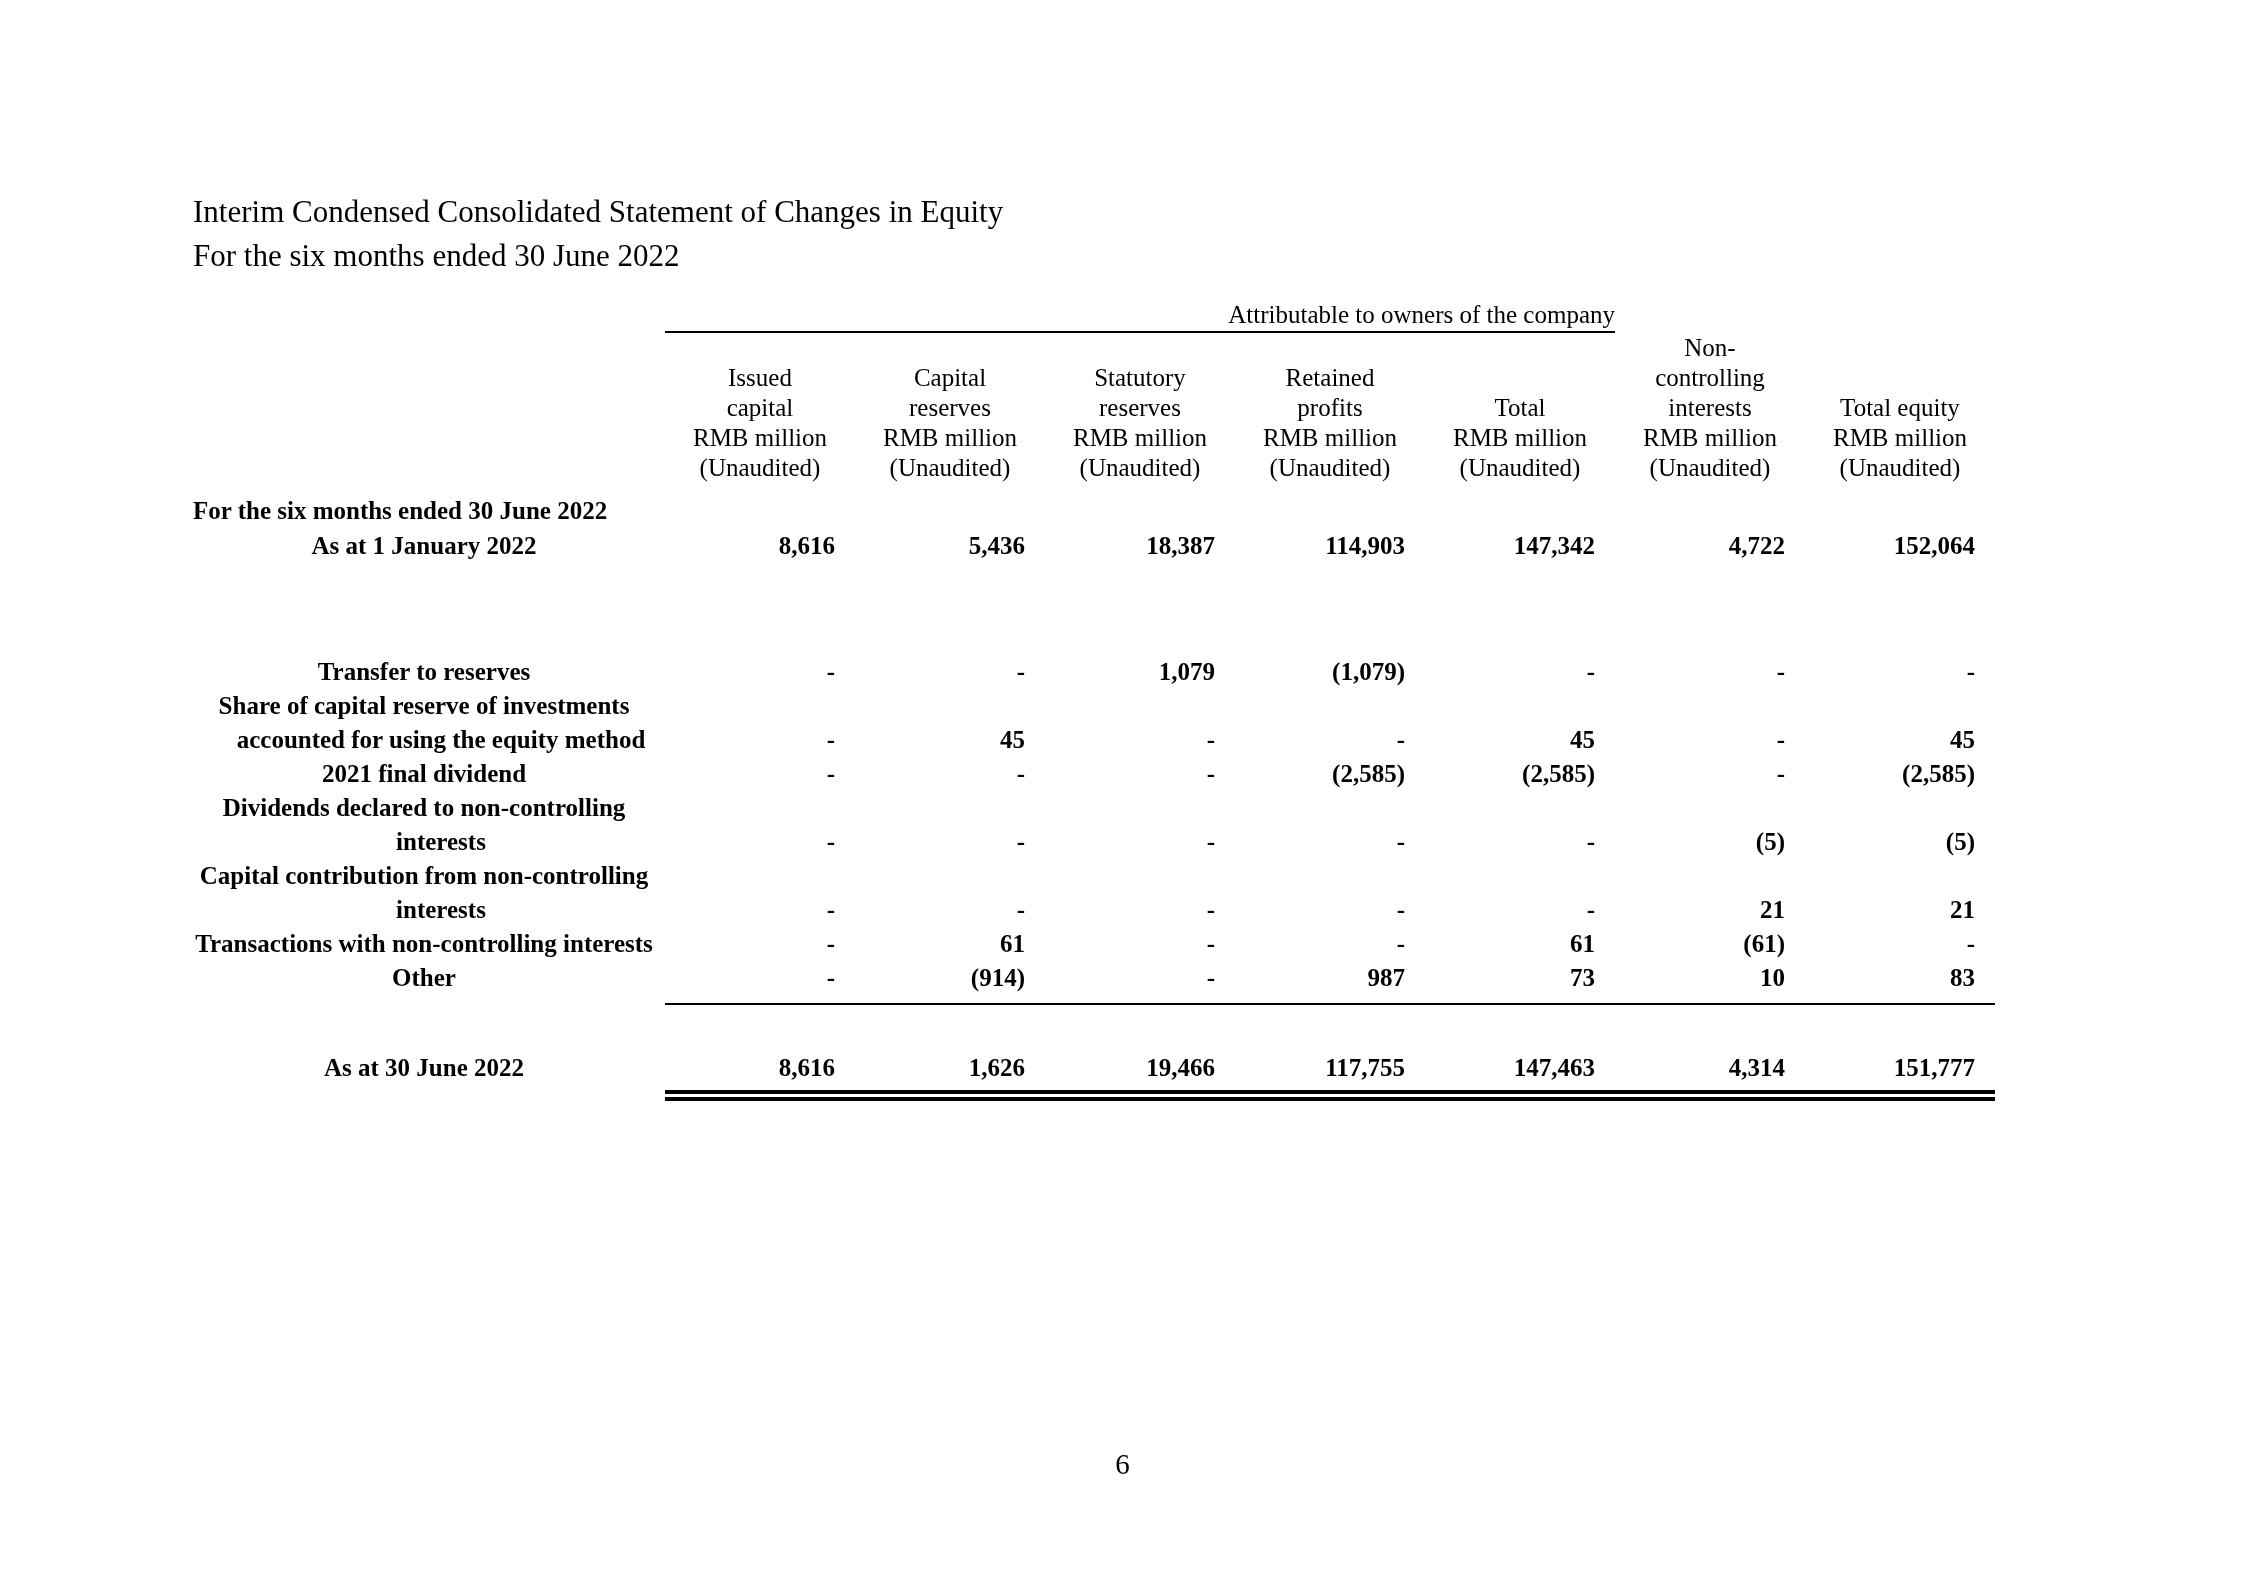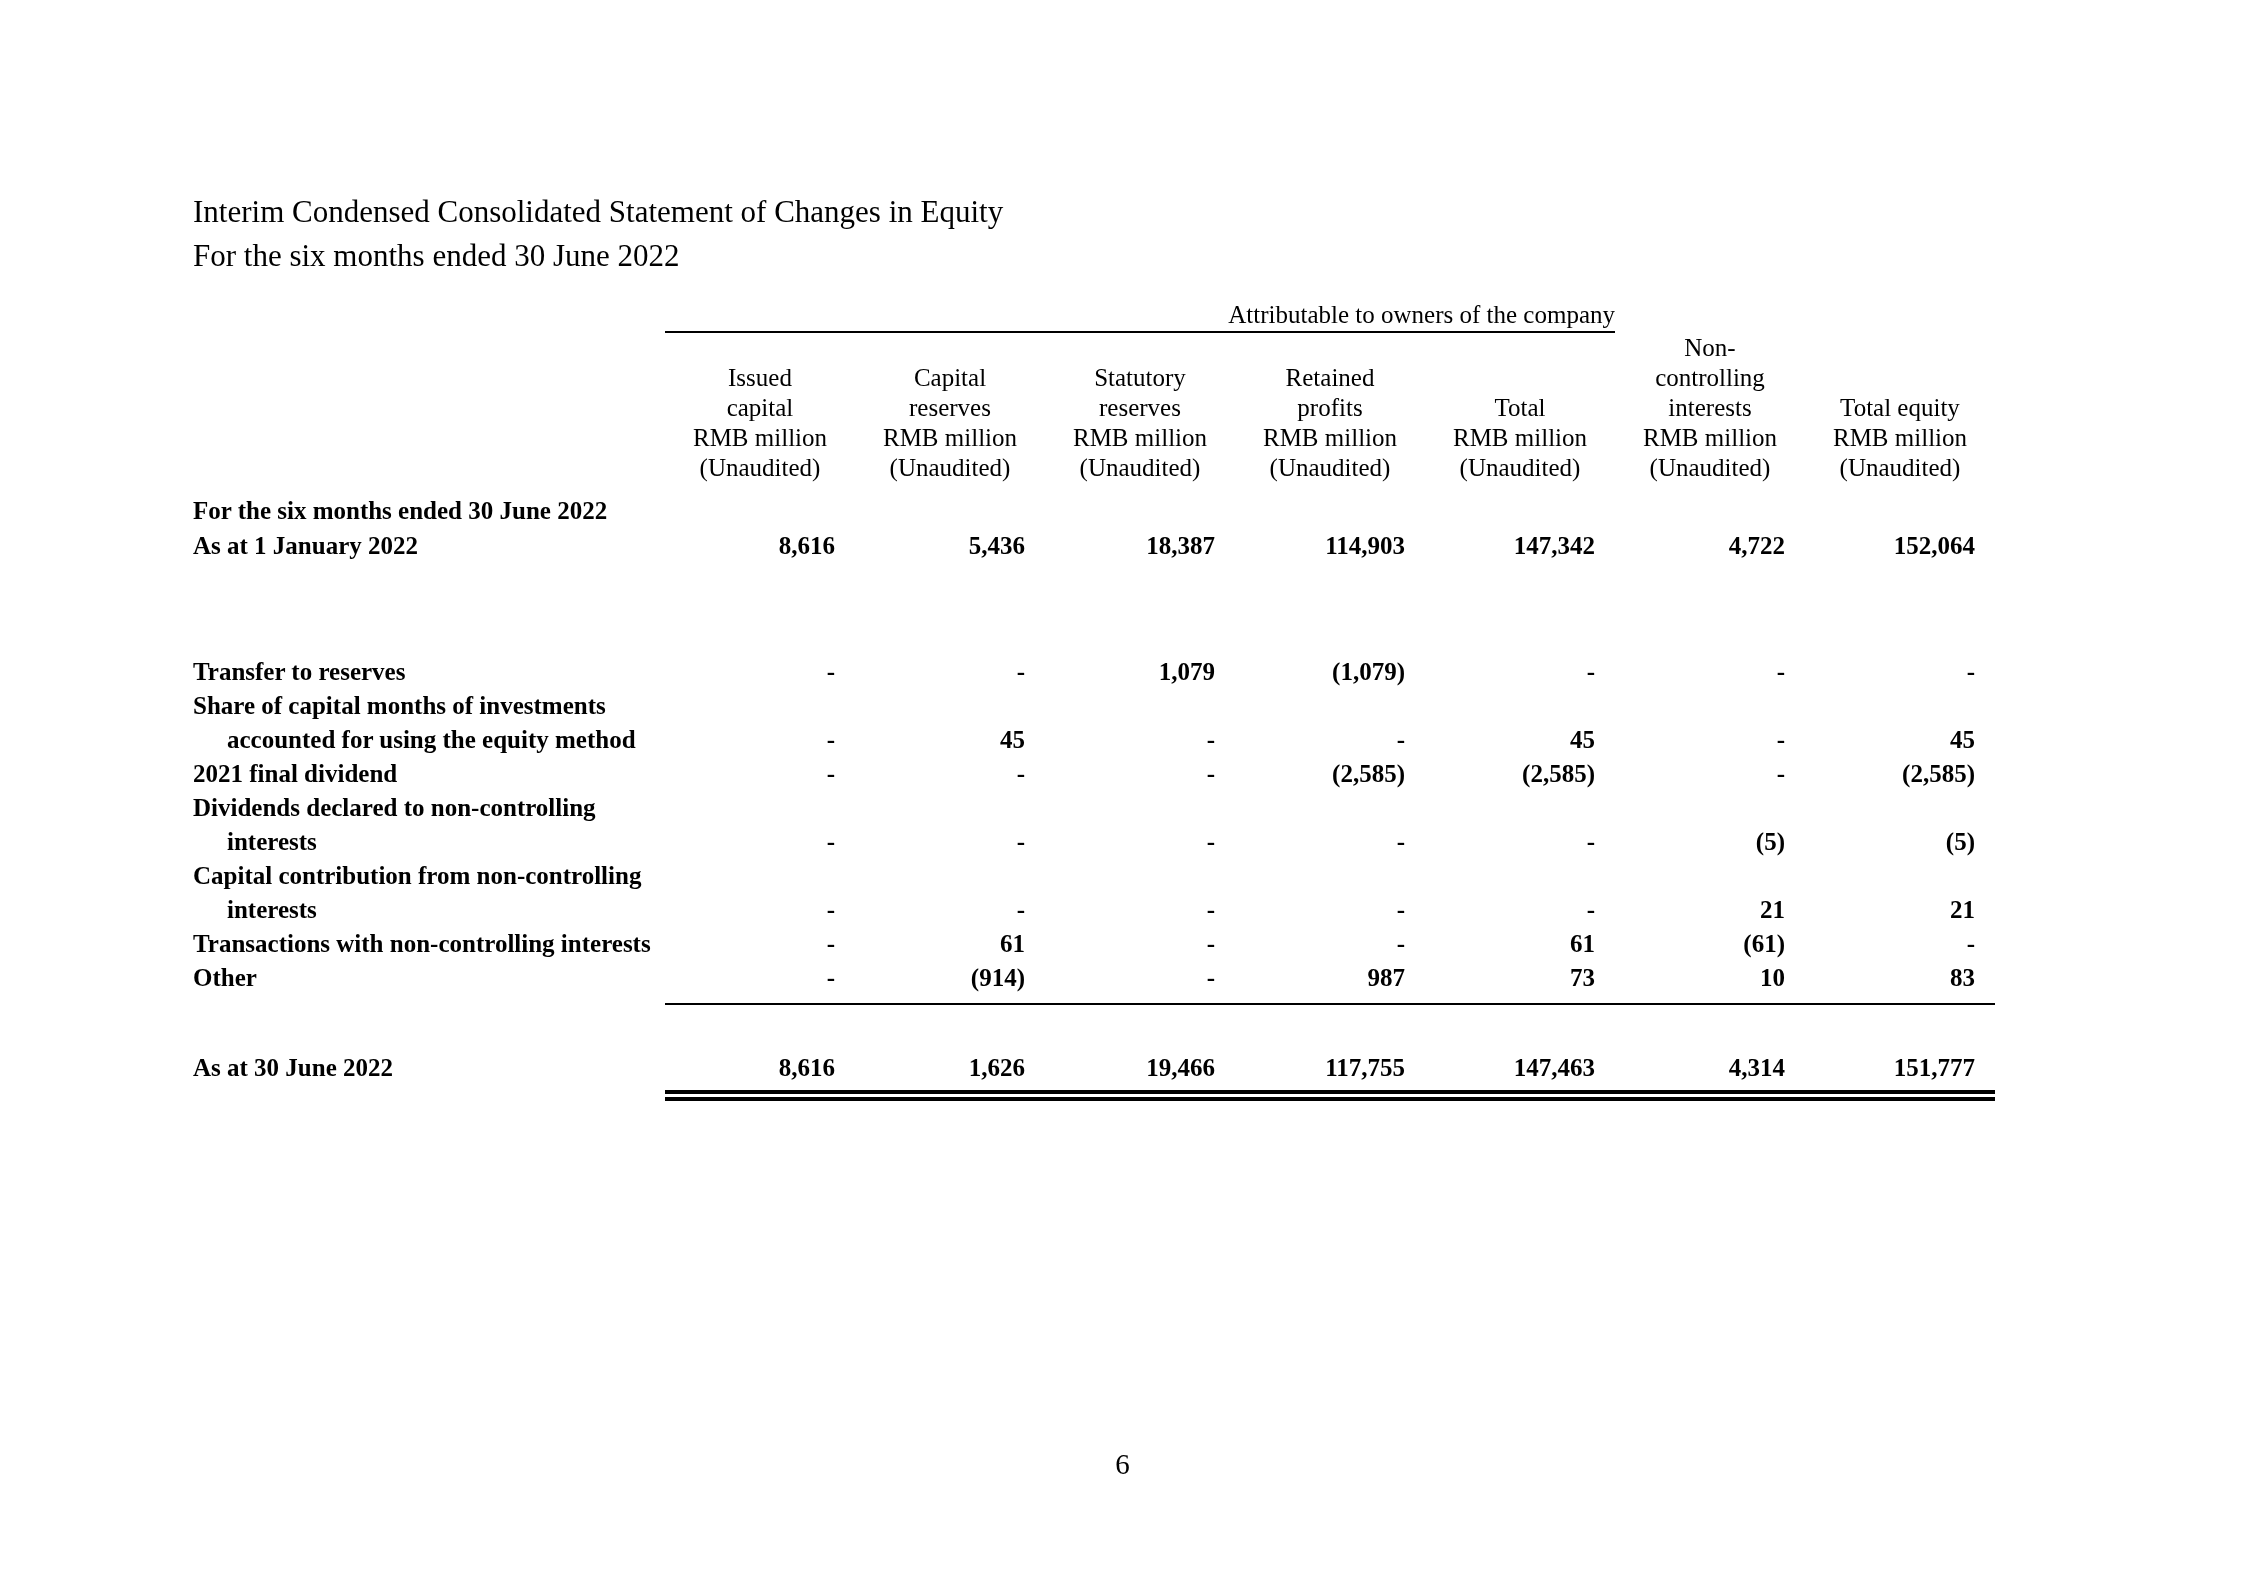--- a/index.html
+++ b/index.html
@@ -93,21 +93,21 @@
     padding-top: 14px;
     padding-bottom: 4px;
   }
 
   
   .row td {
     font-size: 25px;
     line-height: 34px;
   }
   .row .label {
-    text-align: left;
+    text-align: center;
     white-space: nowrap;
     padding-right: 10px;
   }
   .row .label .sub {
     display: block;
     padding-left: 34px;
   }
   .row .num {
     text-align: right;
     padding-right: 20px;
@@ -271,21 +271,21 @@
         <td class="num">-</td>
         <td class="num">1,079</td>
         <td class="num">(1,079)</td>
         <td class="num">-</td>
         <td class="num">-</td>
         <td class="num">-</td>
       </tr>
 
       <tr class="row bold">
         <td class="label">
-          <span>Share of capital months of investments</span>
+          <span>Share of capital reserve of investments</span>
           <span class="sub">accounted for using the equity method</span>
         </td>
         <td class="num">-</td>
         <td class="num">45</td>
         <td class="num">-</td>
         <td class="num">-</td>
         <td class="num">45</td>
         <td class="num">-</td>
         <td class="num">45</td>
       </tr>

